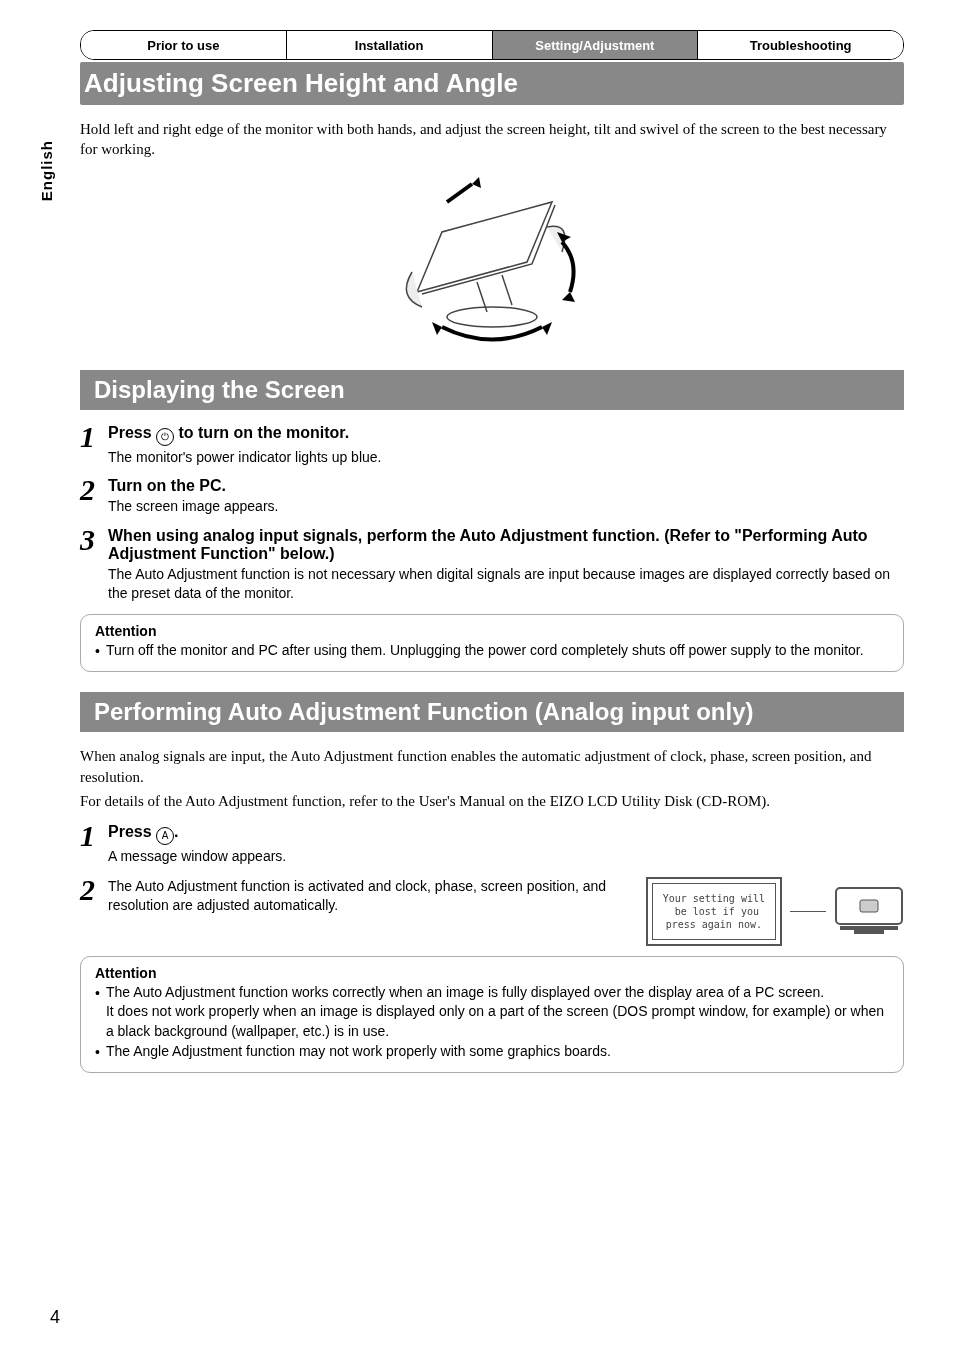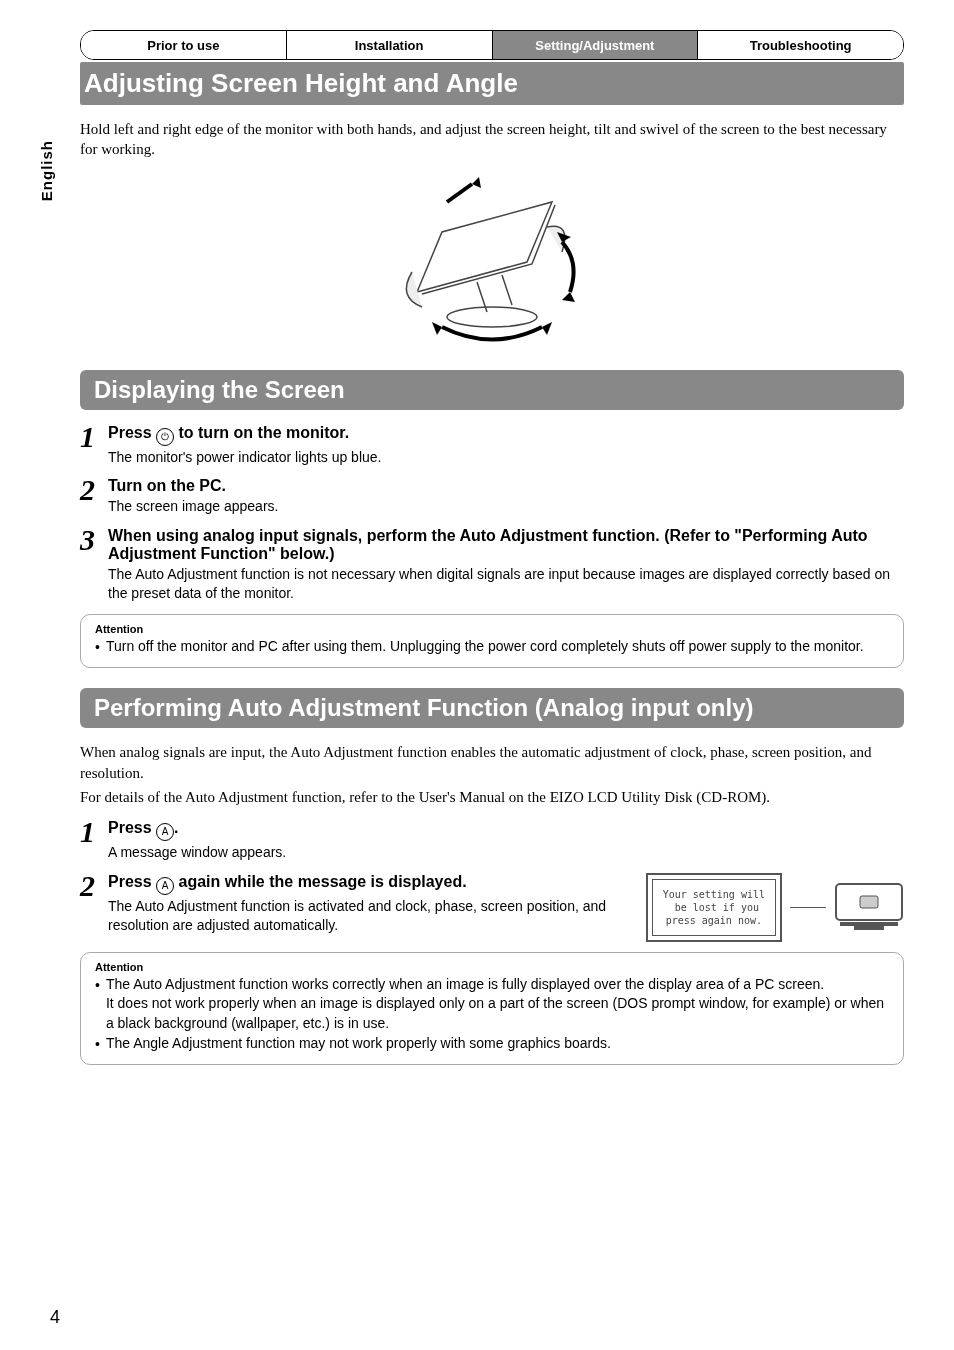--- a/index.html
+++ b/index.html
@@ -69,21 +69,21 @@
     display: flex;
     justify-content: center;
     margin: 10px 0 28px 0;
   }
   .section-bar {
     background: #888;
     color: #fff;
     font-size: 24px;
     font-weight: bold;
     padding: 6px 14px;
-    border-radius: 6px;
+    border-radius: 0;
     margin: 8px 0 14px 0;
   }
   .step {
     display: flex;
     align-items: flex-start;
     margin-bottom: 10px;
   }
   .step-num {
     font-family: "Times New Roman", Times, serif;
     font-style: italic;
@@ -121,21 +121,21 @@
   .attention-box {
     border: 1px solid #aaa;
     border-radius: 10px;
     padding: 8px 14px 10px 14px;
     margin: 10px 0 20px 0;
     font-size: 14px;
   }
   .attention-title {
     font-weight: bold;
     margin-bottom: 2px;
-    font-size: 11px;
+    font-size: 14px;
   }
   .bullet-row {
     display: flex;
     align-items: flex-start;
     gap: 6px;
     line-height: 1.4;
   }
   .bullet-dot {
     flex-shrink: 0;
     margin-top: 1px;
@@ -279,23 +279,20 @@
         <span>Press </span><span class="circle-icon">A</span><span>.</span>
       </div>
       <div class="step-desc">A message window appears.</div>
     </div>
   </div>
 
   <div class="step">
     <div class="step-num">2</div>
     <div class="step-body step2-row">
       <div style="flex:1">
-        <div class="step-title">
-          <span>Press </span><span class="circle-icon">A</span><span> again while the message is displayed.</span>
-        </div>
         <div class="step-desc">The Auto Adjustment function is activated and clock, phase, screen position, and resolution are adjusted automatically.</div>
       </div>
       <div class="msg-fig">
         <div class="msg-window">
           <div class="msg-inner">Your setting will
  be lost if you
 press again now.</div>
         </div>
         <div class="connector"></div>
         <svg class="monitor-mini" viewBox="0 0 70 50">

